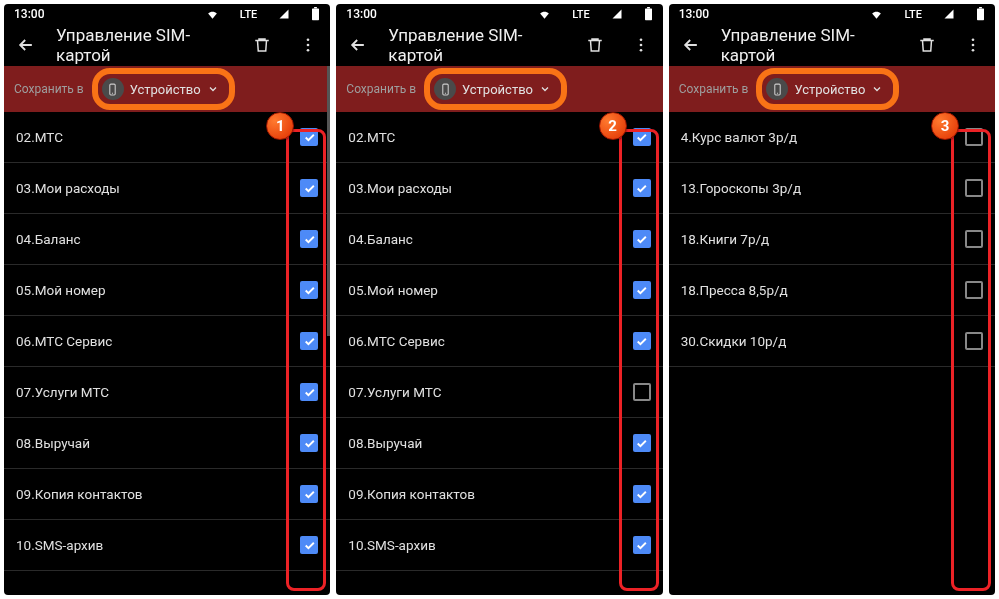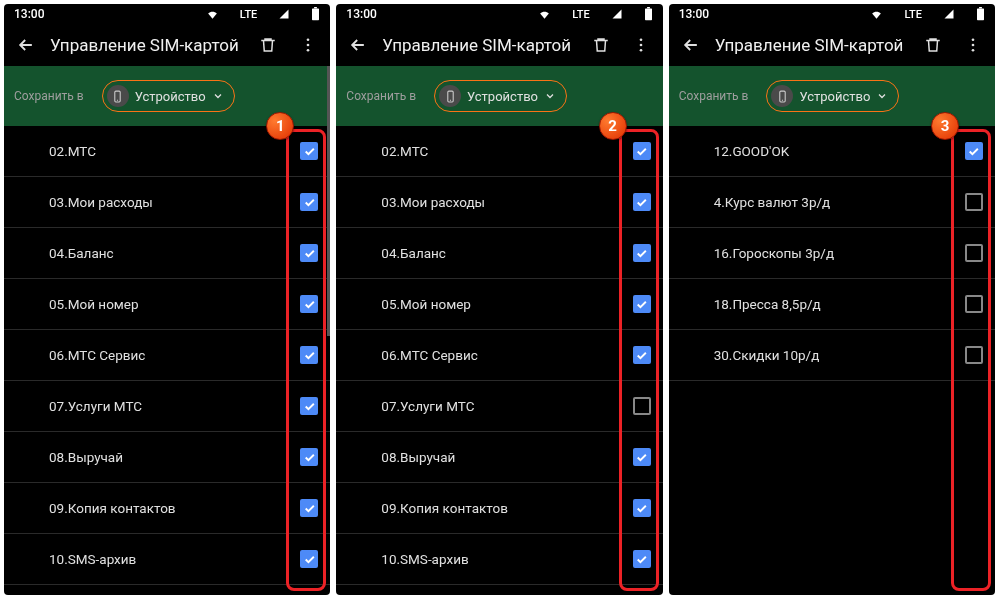--- a/index.html
+++ b/index.html
@@ -31,62 +31,62 @@
     font-size: 12px;
     font-weight: 500;
     color: #fff;
   }
   .status-right { display: flex; align-items: center; gap: 21px; font-size: 11px; }
   .title-bar {
     height: 42px;
     display: flex;
     align-items: center;
     padding: 0 6px;
-    gap: 8px;
+    gap: 14px;
   }
   .icon-btn {
     width: 32px; height: 32px;
     display: flex; align-items: center; justify-content: center;
     cursor: pointer;
     color: #e0e0e0;
   }
   .title-text { flex: 1; font-size: 17px; font-weight: 400; color: #f0f0f0; }
   .save-row {
-    height: 60px;
+    height: 46px;
     display: flex;
     align-items: center;
     padding: 0 10px;
-    gap: 18px;
-    background: #14532d;
+    gap: 8px;
+    background: #7f1d1d;
   }
   .save-label { font-size: 12px; color: #9e9e9e; }
   .save-chip {
     display: flex; align-items: center; gap: 6px;
-    border: 1px solid #f97316;
+    border: 6px solid #f97316;
     border-radius: 18px;
     padding: 4px 10px 4px 4px;
     cursor: pointer;
     font-size: 13px;
     color: #e0e0e0;
   }
   .chip-icon {
     width: 22px; height: 22px; border-radius: 50%;
     background: #4a4a4a;
     display: flex; align-items: center; justify-content: center;
   }
   .list { flex: 1; display: flex; flex-direction: column; }
   .list-item {
     height: 51px;
     display: flex;
     align-items: center;
     justify-content: space-between;
     padding: 0 12px;
     border-bottom: 1px solid #2a2a2a;
   }
-  .list-label { font-size: 13.5px; color: #e0e0e0; margin-left: 33px; }
+  .list-label { font-size: 13.5px; color: #e0e0e0; }
   .cb {
     width: 18px; height: 18px;
     border-radius: 2px;
     display: flex; align-items: center; justify-content: center;
     cursor: pointer;
   }
   .cb.checked { background: #4d8af7; }
   .cb.unchecked { border: 2px solid #888; }
   .red-box {
     position: absolute;
@@ -450,33 +450,29 @@
         <span>Устройство</span>
         <span>
           <svg width="12" height="12" viewBox="0 0 24 24" fill="none" stroke="currentColor" stroke-width="2.5">
             <path d="M6 9l6 6 6-6"></path>
           </svg>
         </span>
       </div>
     </div>
     <div class="list">
       <div class="list-item">
-        <span class="list-label">12.GOOD'OK</span>
-        <span class="cb checked">
-          <svg width="13" height="13" viewBox="0 0 24 24" fill="none" stroke="#fff" stroke-width="3.5">
-            <path d="M5 12l5 5L20 7"></path>
-          </svg>
-        </span>
-      </div>
-      <div class="list-item">
         <span class="list-label">4.Курс валют 3р/д</span>
         <span class="cb unchecked"></span>
       </div>
       <div class="list-item">
-        <span class="list-label">16.Гороскопы 3р/д</span>
+        <span class="list-label">13.Гороскопы 3р/д</span>
+        <span class="cb unchecked"></span>
+      </div>
+      <div class="list-item">
+        <span class="list-label">18.Книги 7р/д</span>
         <span class="cb unchecked"></span>
       </div>
       <div class="list-item">
         <span class="list-label">18.Пресса 8,5р/д</span>
         <span class="cb unchecked"></span>
       </div>
       <div class="list-item">
         <span class="list-label">30.Скидки 10р/д</span>
         <span class="cb unchecked"></span>
       </div>

